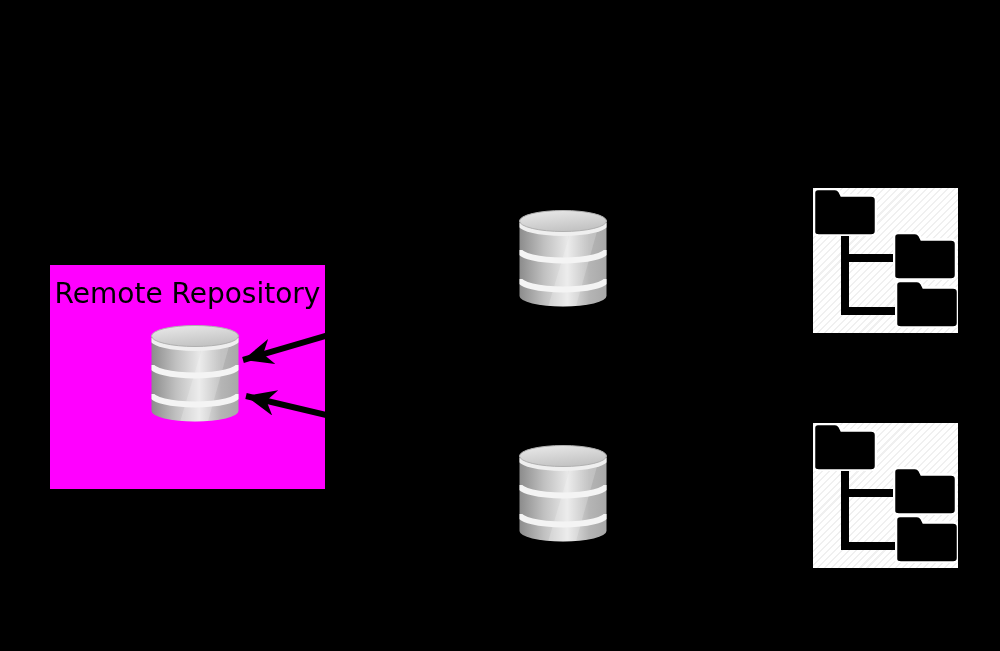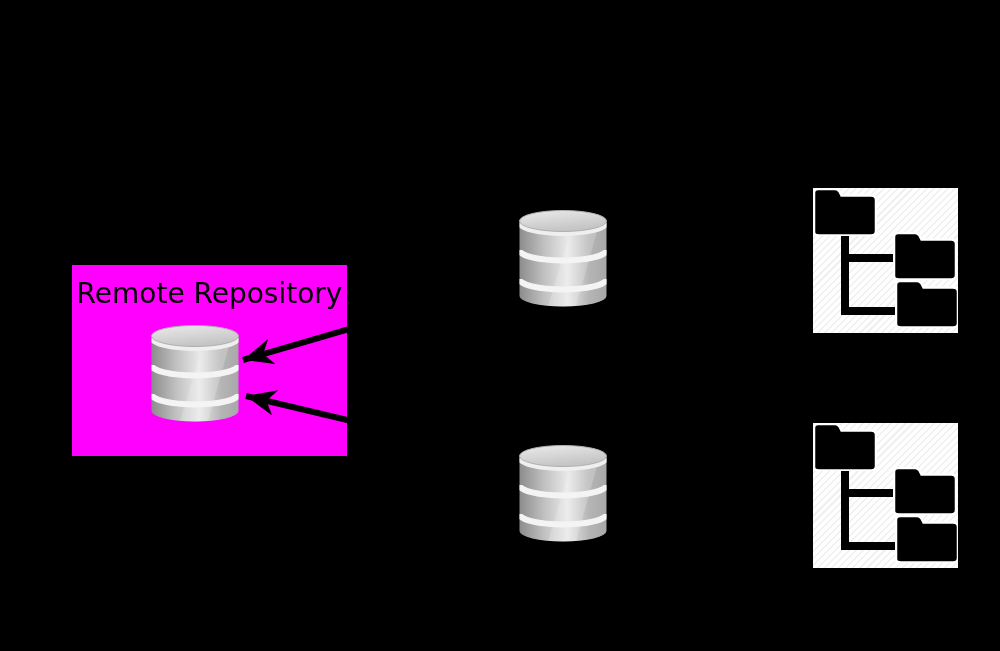--- a/index.html
+++ b/index.html
@@ -13,22 +13,22 @@
   *{margin:0;padding:0;box-sizing:border-box;}
   html,body{background:#111;}
   body{font-family:"DejaVu Sans","Liberation Sans",sans-serif;}
   .stage{
     position:relative;
     width:1000px;height:651px;
     background:var(--background);
     overflow:hidden;
   }
   .remote-box{
-    position:absolute;left:72px;top:265px;
-    width:275px;height:191px;
+    position:absolute;left:50px;top:265px;
+    width:275px;height:224px;
     background:var(--remote-box);
   }
   .remote-title{
     padding-top:12px;
     text-align:center;
     font-size:28px;
     letter-spacing:0px;
     color:var(--label-text);
     white-space:nowrap;
   }

